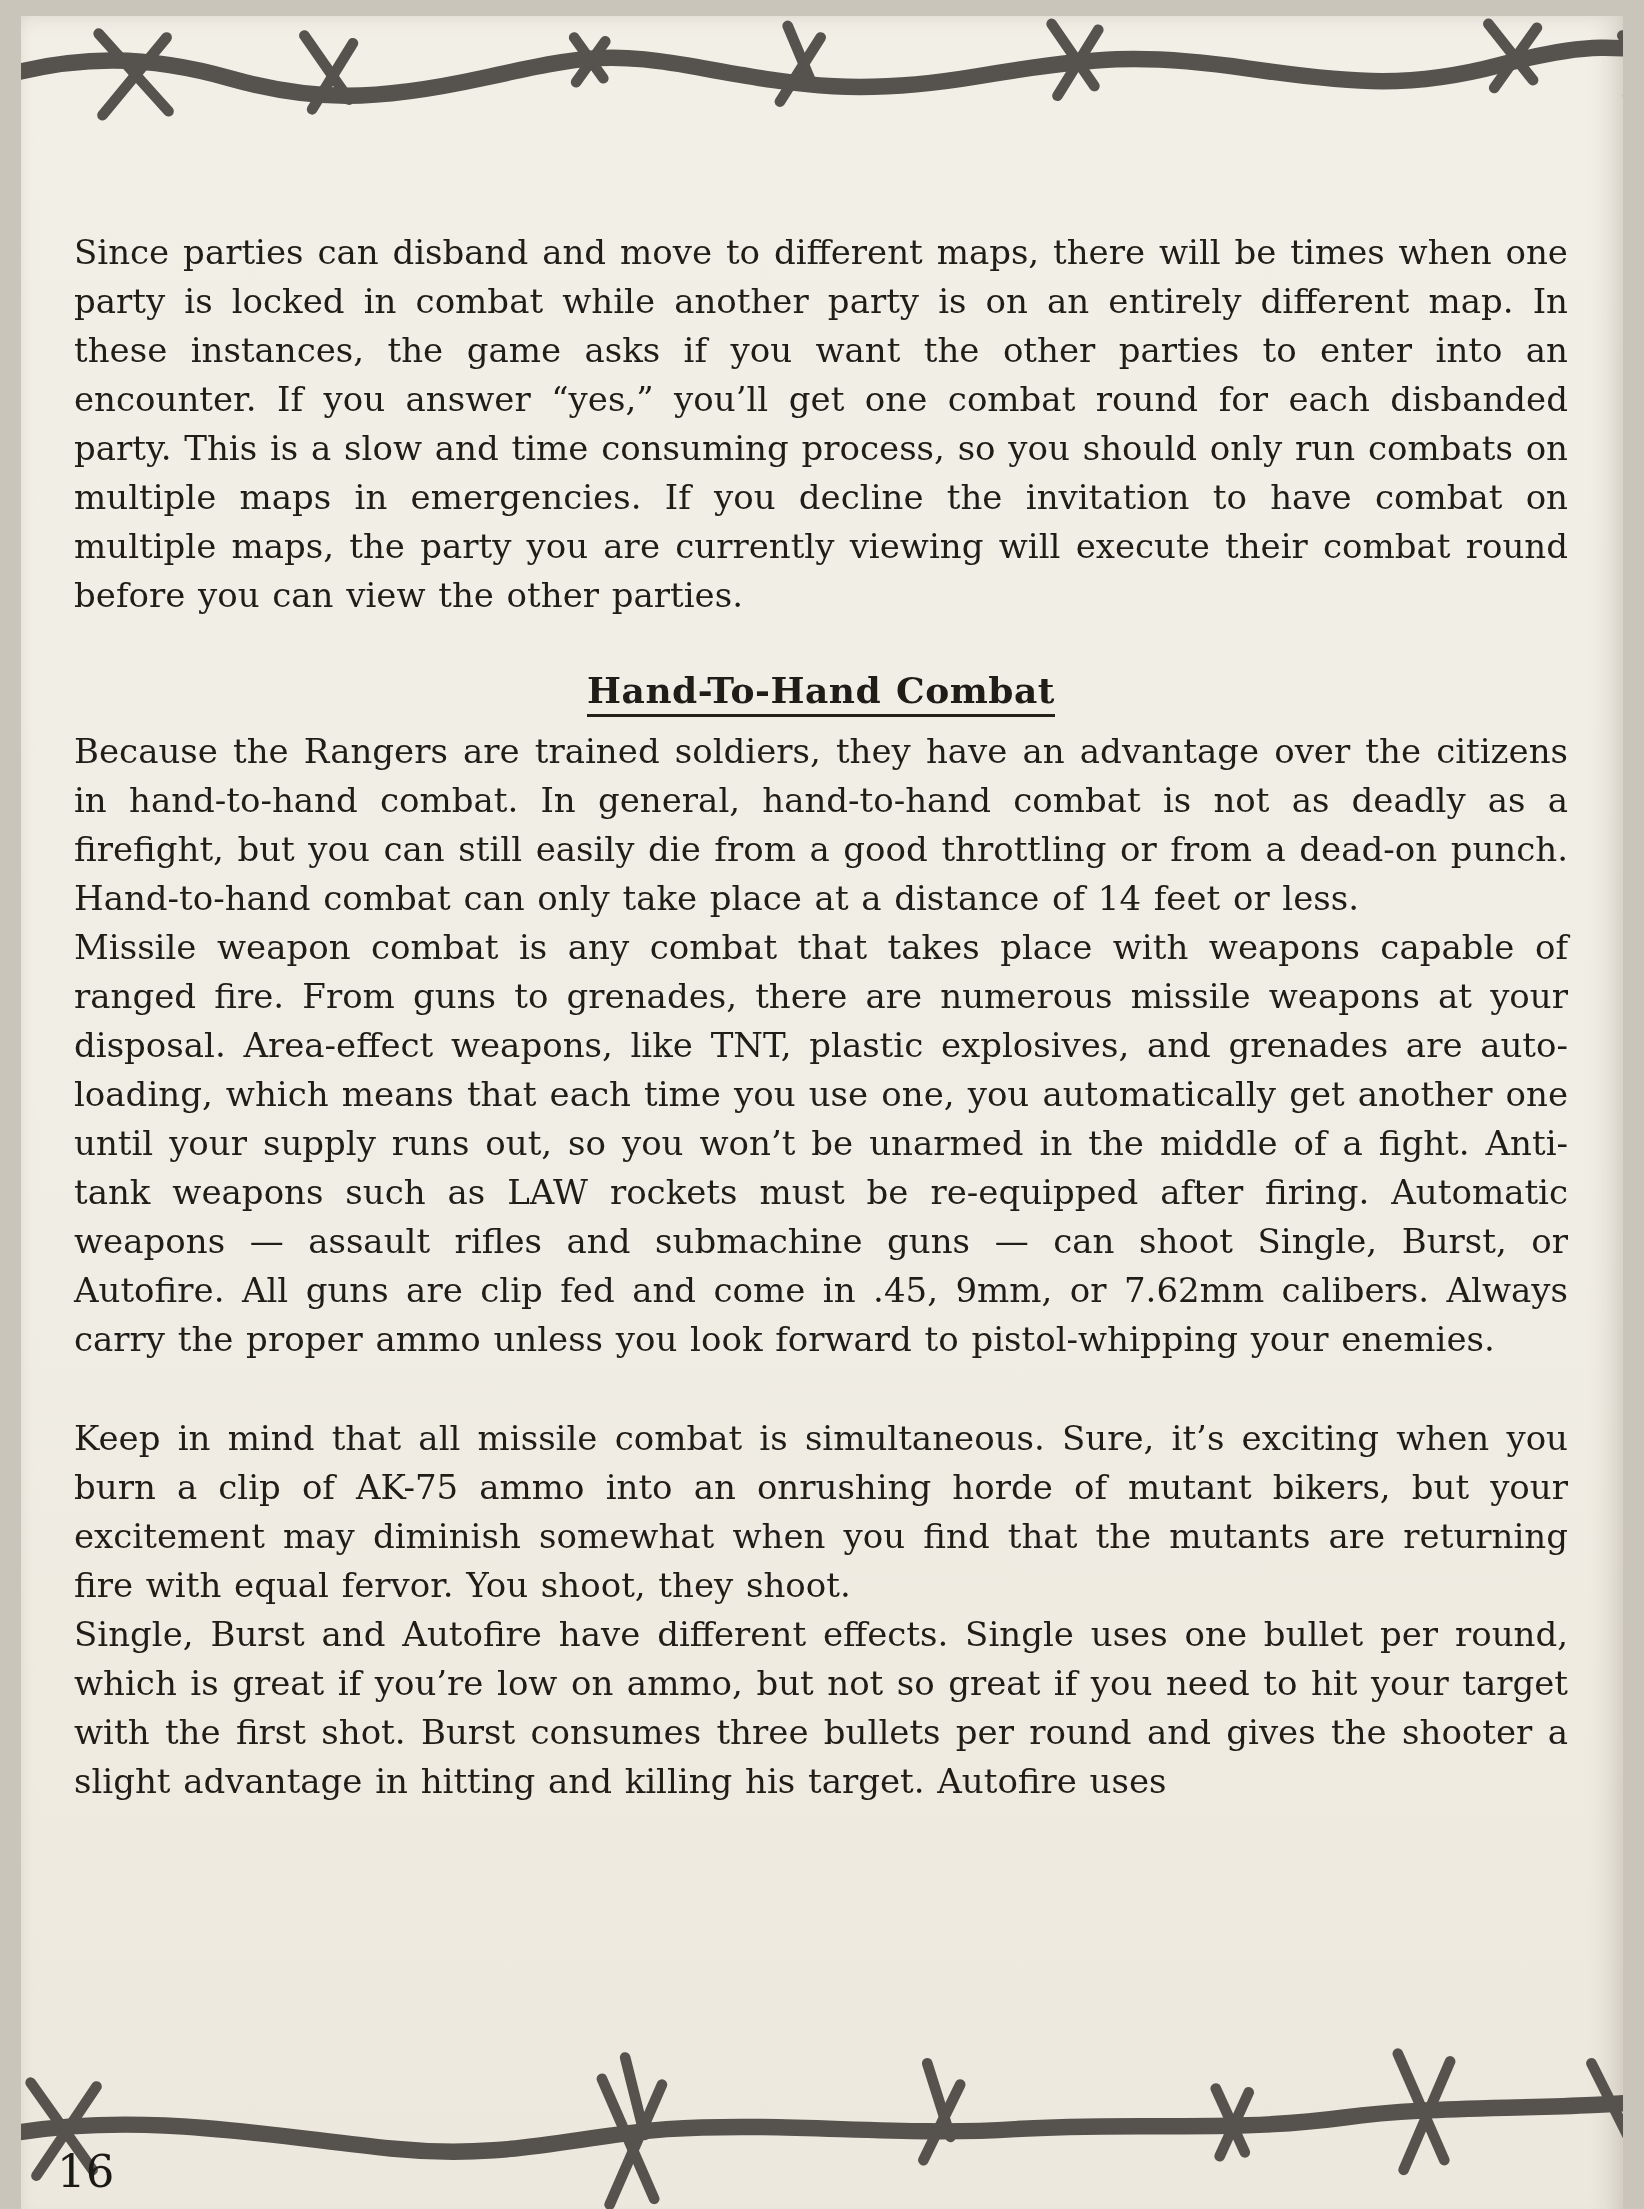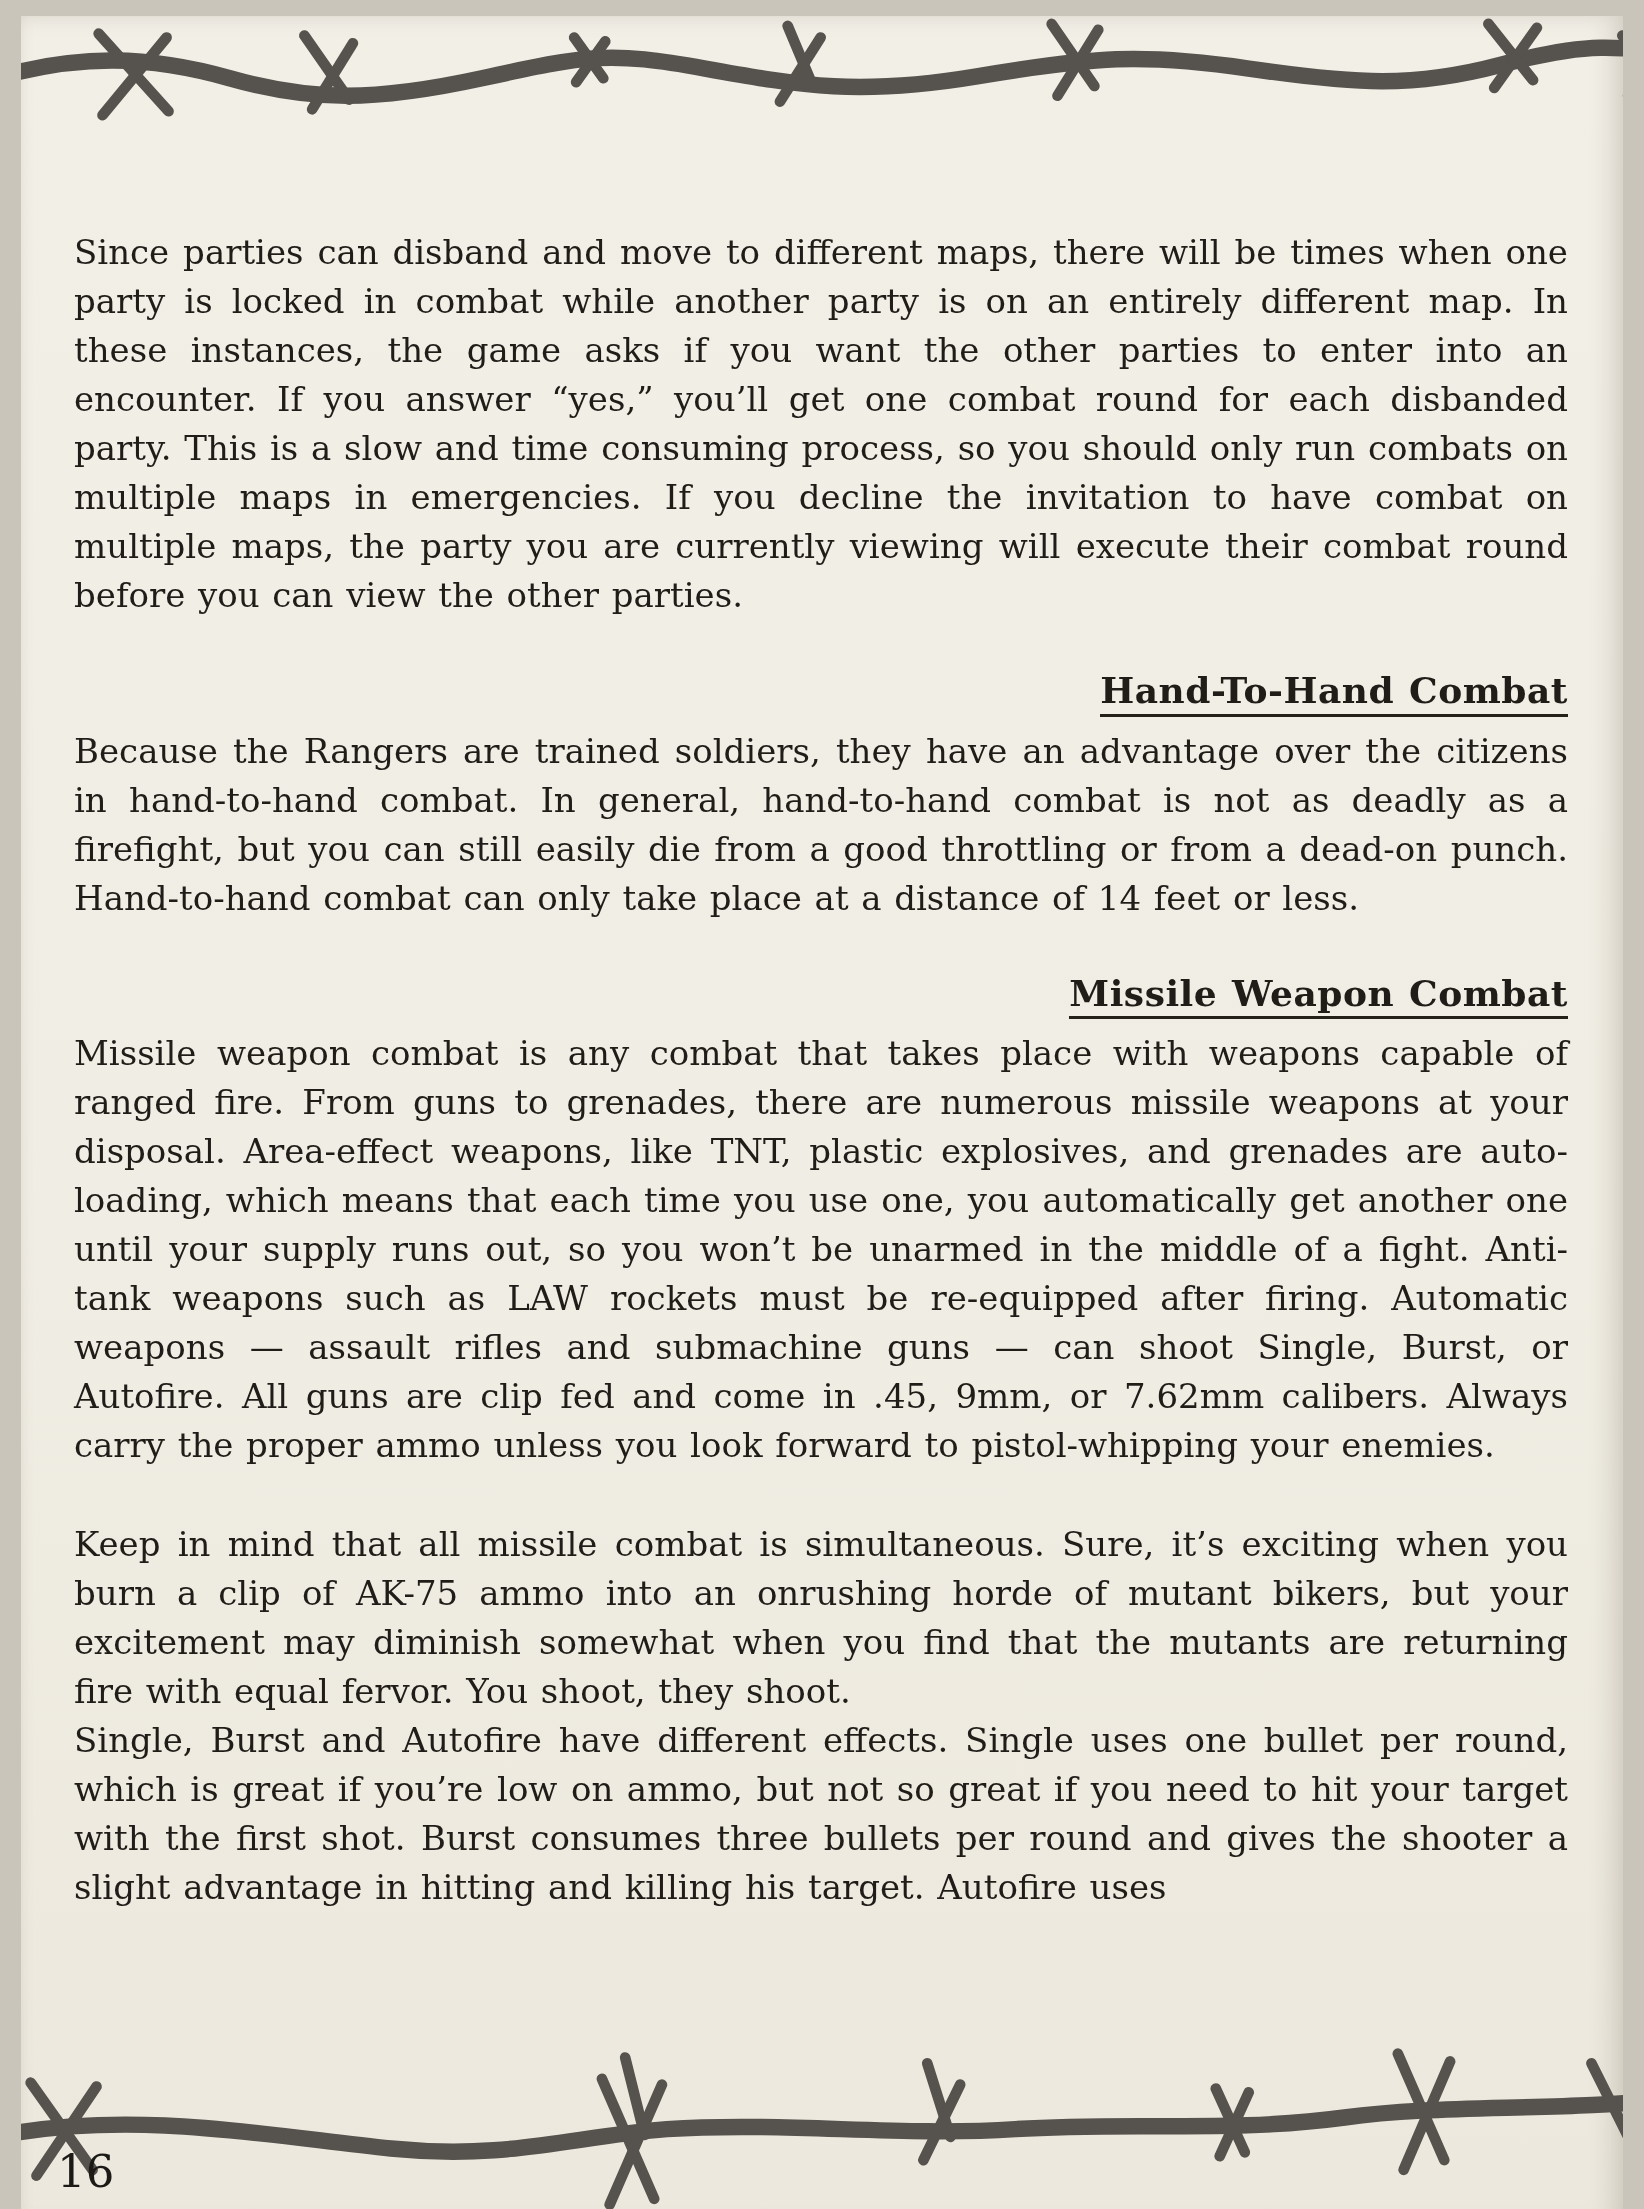--- a/index.html
+++ b/index.html
@@ -36,21 +36,21 @@
     text-align: justify;
     word-spacing: 1.9px;
   }
   .para { margin: 0; }
   .para-gap { margin-top: 50px; }
   h2.heading {
     margin: 49px 0 9.7px 0;
     font-size: 36px;
     line-height: 43px;
     font-weight: bold;
-    text-align: right;
+    text-align: center;
     letter-spacing: 0.5px;
     text-decoration: underline;
   }
   h2.heading .hl {
     display: inline-block;
     border-bottom: 3.9px solid #242118;
     padding-bottom: 1.9px;
   }
   .pagenum {
     position: absolute;
@@ -90,23 +90,20 @@
 
   <div class="content">
 
     <p class="para">Since parties can disband and move to different maps, there will be times when one party is locked in combat while another party is on an entirely different map.  In these instances, the game asks if you want the other parties to enter into an encounter. If you answer “yes,” you’ll get one combat round for each disbanded party. This is a slow and time consuming process, so you should only run combats on multiple maps in emergencies. If you decline the invitation to have combat on multiple maps, the party you are currently viewing will execute their combat round before you can view the other parties.</p>
 
     <h2 class="heading">
       <span class="hl">Hand-To-Hand Combat</span>
     </h2>
     <p class="para">Because the Rangers are trained soldiers, they have an advantage over the citizens in hand-to-hand combat. In general, hand-to-hand combat is not as deadly as a firefight, but you can still easily die from a good throttling or from a dead-on punch.  Hand-to-hand combat can only take place at a distance of 14 feet or less.</p>
 
-    <h2 class="heading">
-      <span class="hl">Missile Weapon Combat</span>
-    </h2>
     <p class="para">Missile weapon combat is any combat that takes place with weapons capable of ranged fire. From guns to grenades, there are numerous missile weapons at your disposal. Area-effect weapons, like TNT, plastic explosives, and grenades are auto-loading, which means that each time you use one, you automatically get another one until your supply runs out, so you won’t be unarmed in the middle of a fight. Anti-tank weapons such as LAW rockets must be re-equipped after firing. Automatic weapons — assault rifles and submachine guns — can shoot Single, Burst, or Autofire. All guns are clip fed and come in .45, 9mm, or 7.62mm calibers. Always carry the proper ammo unless you look forward to pistol-whipping your enemies.</p>
     <p class="para para-gap">Keep in mind that all missile combat is simultaneous. Sure, it’s exciting when you burn a clip of AK-75 ammo into an onrushing horde of mutant bikers, but your excitement may diminish somewhat when you find that the mutants are returning fire with equal fervor. You shoot, they shoot.</p>
 
     <p class="para">Single, Burst and Autofire have different effects. Single uses one bullet per round, which is great if you’re low on ammo, but not so great if you need to hit your target with the first shot. Burst consumes three bullets per round and gives the shooter a slight advantage in hitting and killing his target. Autofire uses</p>
 
   </div>
 
   <div class="pagenum">16</div>
 
   <svg class="wire wire-bottom" width="1645" height="183" viewBox="0 0 1695 189" aria-hidden="true">

